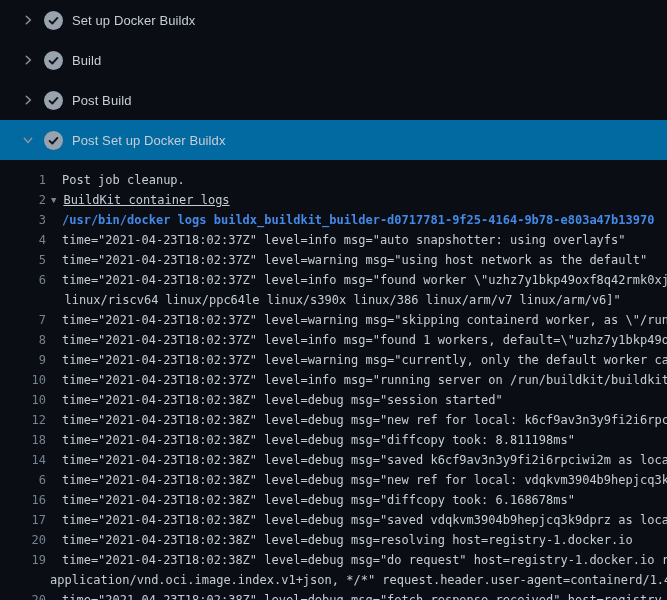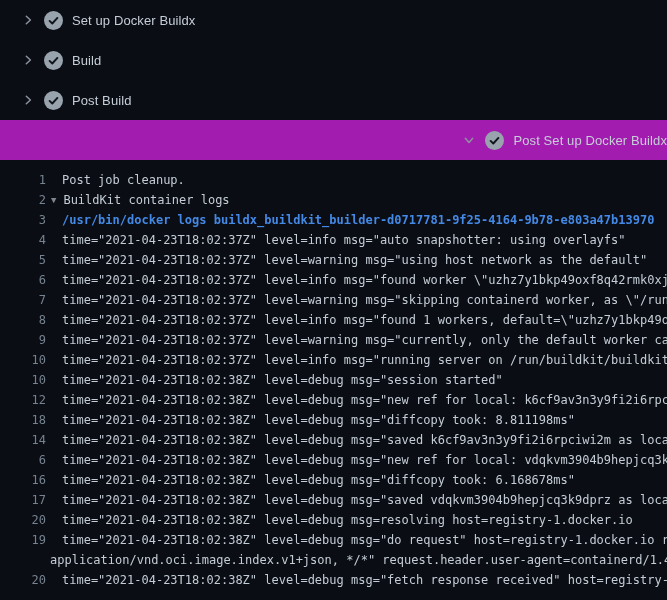--- a/index.html
+++ b/index.html
@@ -8,41 +8,41 @@
     background:#0a0d13;
     font-family:"Liberation Sans", sans-serif;
     -webkit-font-smoothing:antialiased;
   }
   
   .steps-list { width:100%; }
   .section-row {
     height:40px; display:flex; align-items:center;
     padding-left:20px; box-sizing:border-box; cursor:pointer;
   }
-  .section-row.expanded { background:#a21caf;justify-content:flex-end; }
+  .section-row.expanded { background:#0369a1; }
   .chev { width:16px; height:16px; flex:none; display:flex; align-items:center; justify-content:center; }
   .chev svg { display:block; }
   .chev .down { display:none; }
   .expanded .chev .down { display:block; }
   .check { margin-left:8px; width:19px; height:19px; flex:none; }
   .section-label { margin-left:9px; color:#c6ced8; font-size:13px; letter-spacing:.1px; }
   
   .log-area {
     padding-top:10px;
     font-family:"DejaVu Sans Mono", monospace;
     font-size:12px; line-height:20px;
   }
   .log-row { display:flex; height:20px; white-space:pre; overflow:hidden; }
   .log-num {
     width:46px; flex:none; text-align:right;
     color:#768390; cursor:pointer;
   }
   .log-text { padding-left:16px; color:#c4cdd6; flex:none; }
   .log-row.cont  .log-text { padding-left:4px; }
-  .log-row.group .log-text { padding-left:5px; }
+  .log-row.group .log-text { padding-left:5px;text-decoration:underline; }
   .log-row.command .log-text { color:#4489e6;font-weight:bold; }
   .toggle-icon {
     color:#7d8590; font-size:9px; margin-right:7px;
     display:inline-block; transform:translateY(-1px); cursor:pointer;
   }
 </style>
 </head>
 <body>
 
 <div class="steps-list">
@@ -126,20 +126,24 @@
   <div class="log-row plain">
     <span class="log-num">5</span>
     <span class="log-text">time="2021-04-23T18:02:37Z" level=warning msg="using host network as the default"</span>
   </div>
 
   <div class="log-row plain">
     <span class="log-num">6</span>
     <span class="log-text">time="2021-04-23T18:02:37Z" level=info msg="found worker \"uzhz7y1bkp49oxf8q42rmk0xjd\", has support for platforms: [linux/amd64 linux/arm64</span>
   </div>
 
+  <div class="log-row cont">
+    <span class="log-num"></span>
+    <span class="log-text">  linux/riscv64 linux/ppc64le linux/s390x linux/386 linux/arm/v7 linux/arm/v6]"</span>
+  </div>
 
   <div class="log-row plain">
     <span class="log-num">7</span>
     <span class="log-text">time="2021-04-23T18:02:37Z" level=warning msg="skipping containerd worker, as \"/run/containerd/containerd.sock\" does not exist"</span>
   </div>
 
   <div class="log-row plain">
     <span class="log-num">8</span>
     <span class="log-text">time="2021-04-23T18:02:37Z" level=info msg="found 1 workers, default=\"uzhz7y1bkp49oxf8q42rmk0xjd\""</span>
   </div>

